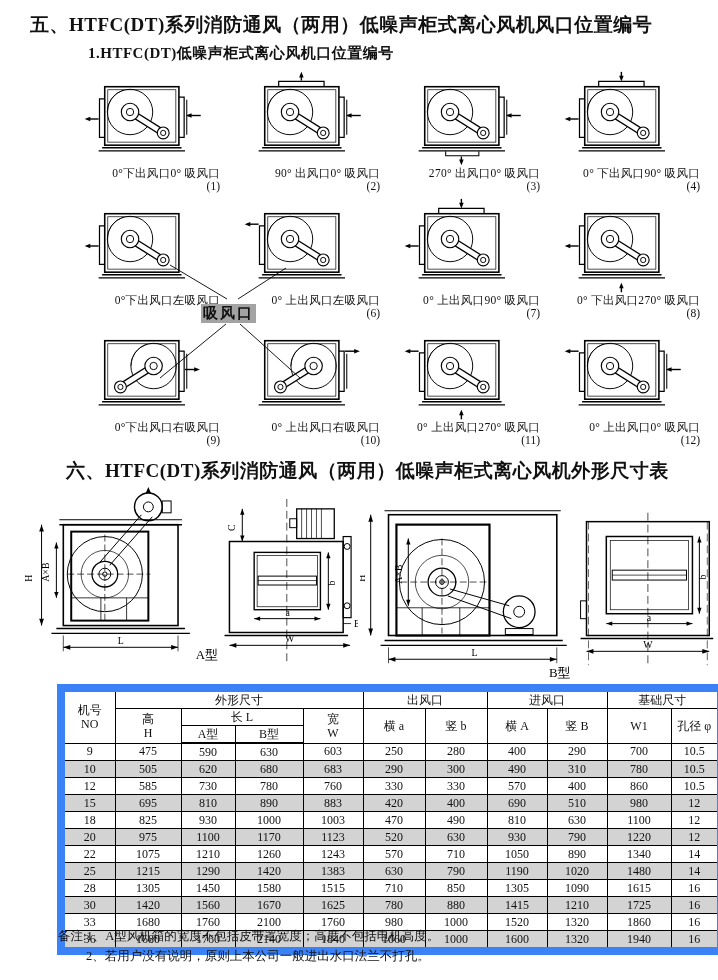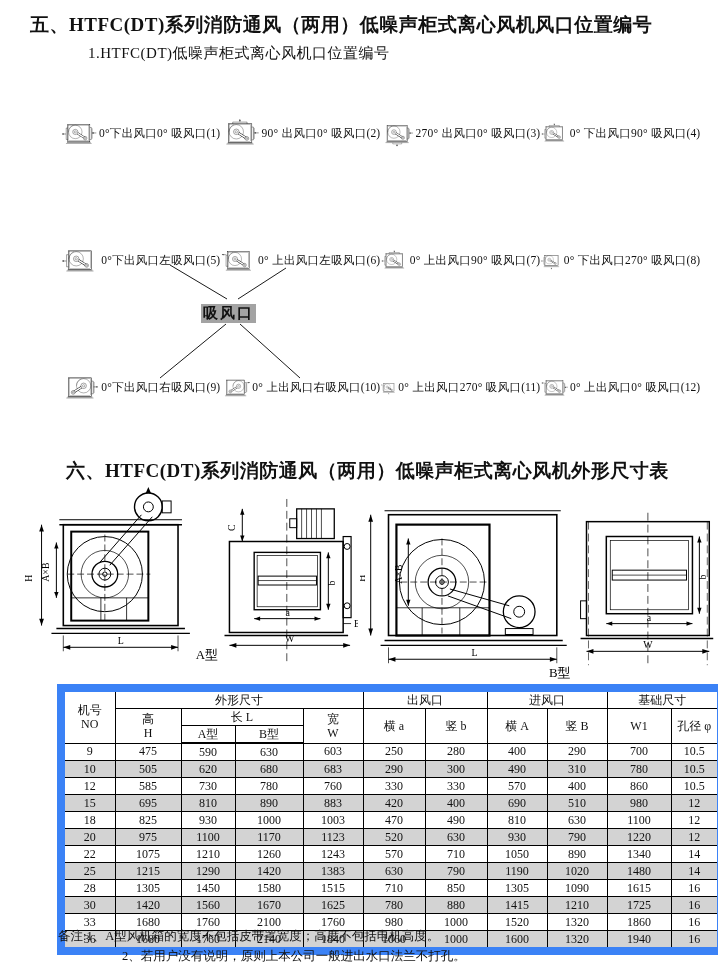--- a/index.html
+++ b/index.html
@@ -1,24 +1,24 @@
 <!DOCTYPE html>
 <html><head>
 <meta charset="utf-8">
 <style>
   html,body{margin:0;padding:0;background:#fff;}
   .page{position:relative;width:718px;height:980px;background:#ffffff;overflow:hidden;
         font-family:"Liberation Serif","DejaVu Serif",serif;color:#111;}
   .t-main{position:absolute;left:30px;top:12px;width:680px;font-size:19px;font-weight:bold;letter-spacing:0.5px;white-space:nowrap;}
-  .t-sub{position:absolute;left:88px;top:44px;font-size:15px;font-weight:normal;letter-spacing:0.5px;white-space:nowrap;}
+  .t-sub{position:absolute;left:88px;top:44px;font-size:15px;font-weight:bold;letter-spacing:0.5px;white-space:nowrap;}
   .t-main2{position:absolute;left:66px;top:458px;width:650px;font-size:19px;font-weight:bold;letter-spacing:0.5px;white-space:nowrap;}
 
   .fan-grid{position:absolute;left:60px;top:70px;width:640px;height:381px;
             display:grid;grid-template-columns:repeat(4,160px);grid-auto-rows:127px;}
-  .fan-cell{display:flex;flex-direction:row;align-items:center;}
+  .fan-cell{display:flex;flex-direction:column;align-items:flex-end;}
   .fan-cell svg{display:block;margin-top:1px;}
   .fan-label{font-size:11.5px;line-height:13px;text-align:center;white-space:nowrap;letter-spacing:0.3px;}
   .fan-num{font-size:11.5px;line-height:13px;text-align:center;}
 
   .callout-lines{position:absolute;left:0;top:70px;width:718px;height:390px;pointer-events:none;}
   .callout-text{position:absolute;left:201px;top:304px;font-size:15px;font-weight:bold;letter-spacing:2px;background:#a3a3a3;padding:0 2px;}
 
   .drawing{position:absolute;top:487px;}
   #drawA{left:2px;}
   #drawB{left:360px;}
@@ -27,21 +27,21 @@
 
   table.dims{position:absolute;left:57px;top:684px;width:660px;border-collapse:collapse;table-layout:fixed;
              font-size:12px;border:8px solid #3b82f6;}
   table.dims th,table.dims td{border:1px solid #000;text-align:center;vertical-align:middle;
              padding:0;font-weight:normal;line-height:15px;height:16px;overflow:hidden;}
   table.dims thead th{white-space:pre-line;line-height:14px;}
   table.dims thead tr:last-child th{border-bottom:2px solid #000;}
   table.dims tr.shade td{background:#d3d3d3;}
 
   .note1{position:absolute;left:58px;top:928px;font-size:12.5px;white-space:nowrap;}
-  .note2{position:absolute;left:86px;top:948px;font-size:12.5px;white-space:nowrap;margin-left:36px;}
+  .note2{position:absolute;left:86px;top:948px;font-size:12.5px;white-space:nowrap;}
 </style>
 </head>
 <body>
 
 <div class="page">
 
   <div class="t-main">五、HTFC(DT)系列消防通风（两用）低噪声柜式离心风机风口位置编号</div>
   <div class="t-sub">1.HTFC(DT)低噪声柜式离心风机口位置编号</div>
 
   <div class="fan-grid" id="fanGrid">

